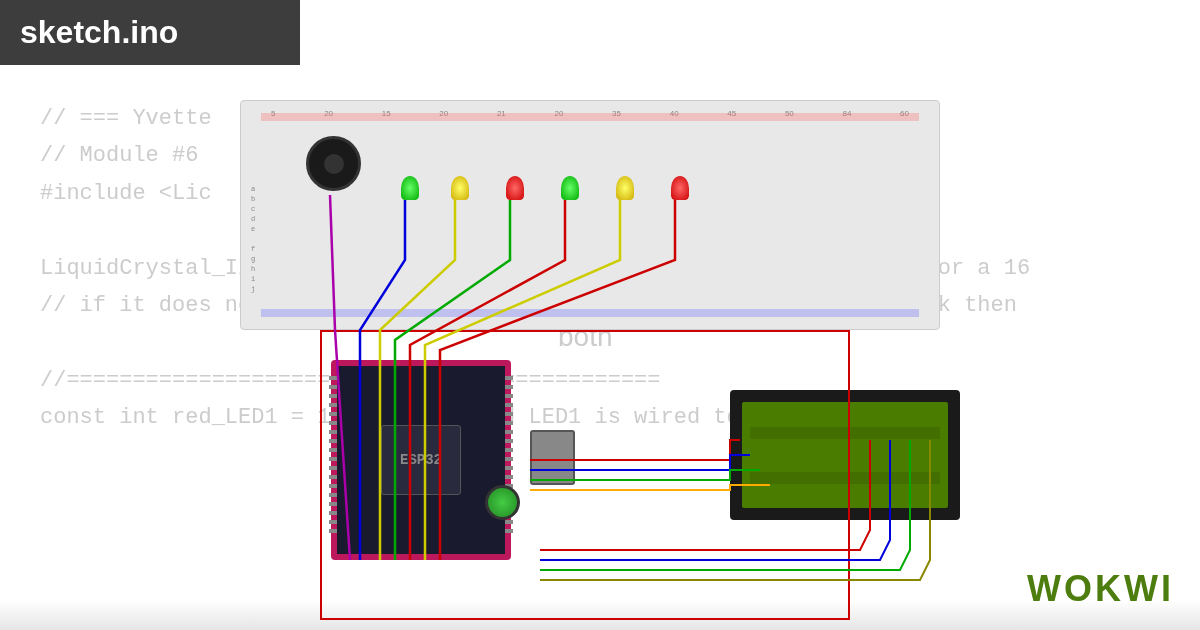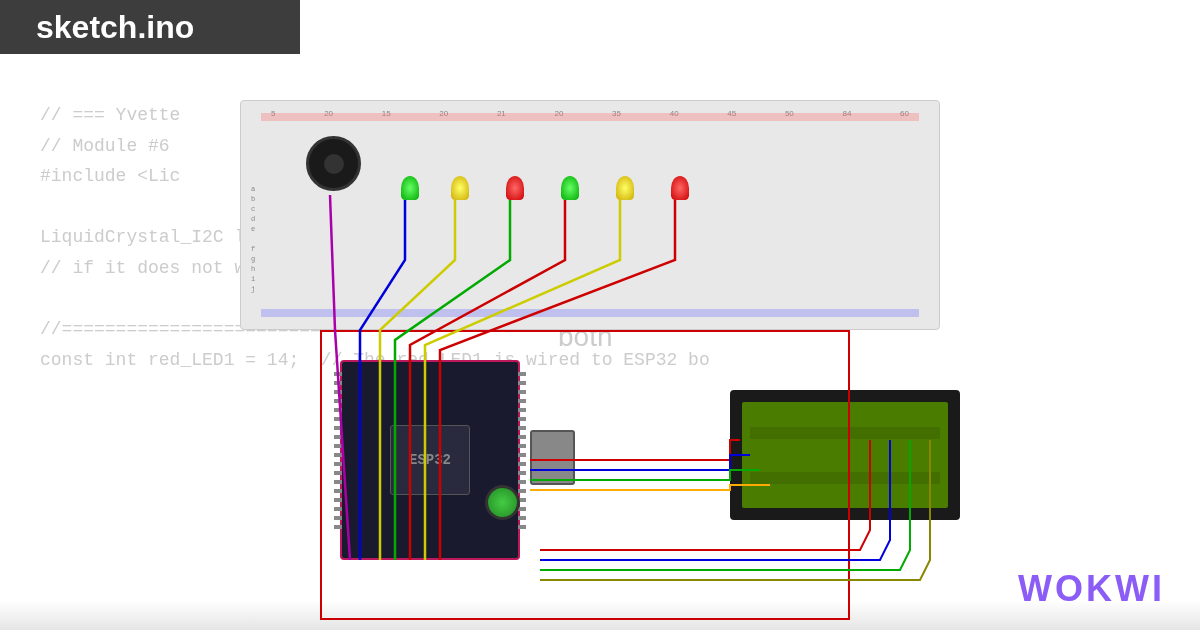--- a/index.html
+++ b/index.html
@@ -12,42 +12,42 @@
       position: relative;
     }
 
     
     .code-bg {
       position: absolute;
       top: 0; left: 0;
       width: 100%; height: 100%;
       padding: 100px 40px 20px 40px;
       color: #cccccc;
-      font-size: 18px;
+      font-size: 22px;
       line-height: 1.7;
       z-index: 1;
       pointer-events: none;
     }
 
     .code-line {
       white-space: pre;
       display: block;
     }
 
     
     .header-bar {
       position: absolute;
       top: 0; left: 0;
       width: 300px;
-      height: 54px;
+      height: 65px;
       background: #3d3d3d;
       z-index: 10;
       display: flex;
       align-items: center;
-      padding-left: 36px;
+      padding-left: 20px;
     }
 
     .header-title {
       color: #ffffff;
       font-size: 32px;
       font-weight: bold;
       font-family: 'Arial', sans-serif;
     }
 
     
@@ -126,25 +126,25 @@
     .led-yellow { background: radial-gradient(ellipse, #ffff66, #ccaa00); top: 75px; left: 210px; }
     .led-red1   { background: radial-gradient(ellipse, #ff6666, #cc0000); top: 75px; left: 265px; }
     .led-green2 { background: radial-gradient(ellipse, #66ff66, #00aa00); top: 75px; left: 320px; }
     .led-yellow2{ background: radial-gradient(ellipse, #ffff66, #ccaa00); top: 75px; left: 375px; }
     .led-red2   { background: radial-gradient(ellipse, #ff6666, #cc0000); top: 75px; left: 430px; }
 
     
     .esp32 {
       position: absolute;
       top: 260px;
-      left: 100px;
+      left: 91px;
       width: 180px;
       height: 200px;
       background: #1a1a2e;
-      border: 2px solid #be185d;
+      border: 6px solid #be185d;
       border-radius: 4px;
       display: flex;
       align-items: center;
       justify-content: center;
     }
 
     .esp32-chip {
       width: 80px;
       height: 70px;
       background: #2a2a3e;
@@ -260,25 +260,25 @@
       width: 100%;
       height: 100%;
       z-index: 4;
       pointer-events: none;
     }
 
     
     .wokwi-logo {
       position: absolute;
       bottom: 20px;
-      right: 35px;
+      right: 26px;
       font-family: 'Arial Black', sans-serif;
       font-size: 32px;
       font-weight: 900;
-      color: #8b5cf6;
+      color: #4d7c0f;
       letter-spacing: 2px;
       z-index: 10;
     }
 
     
     .both-text {
       position: absolute;
       top: 321px;
       left: 558px;
       font-family: Arial, sans-serif;

